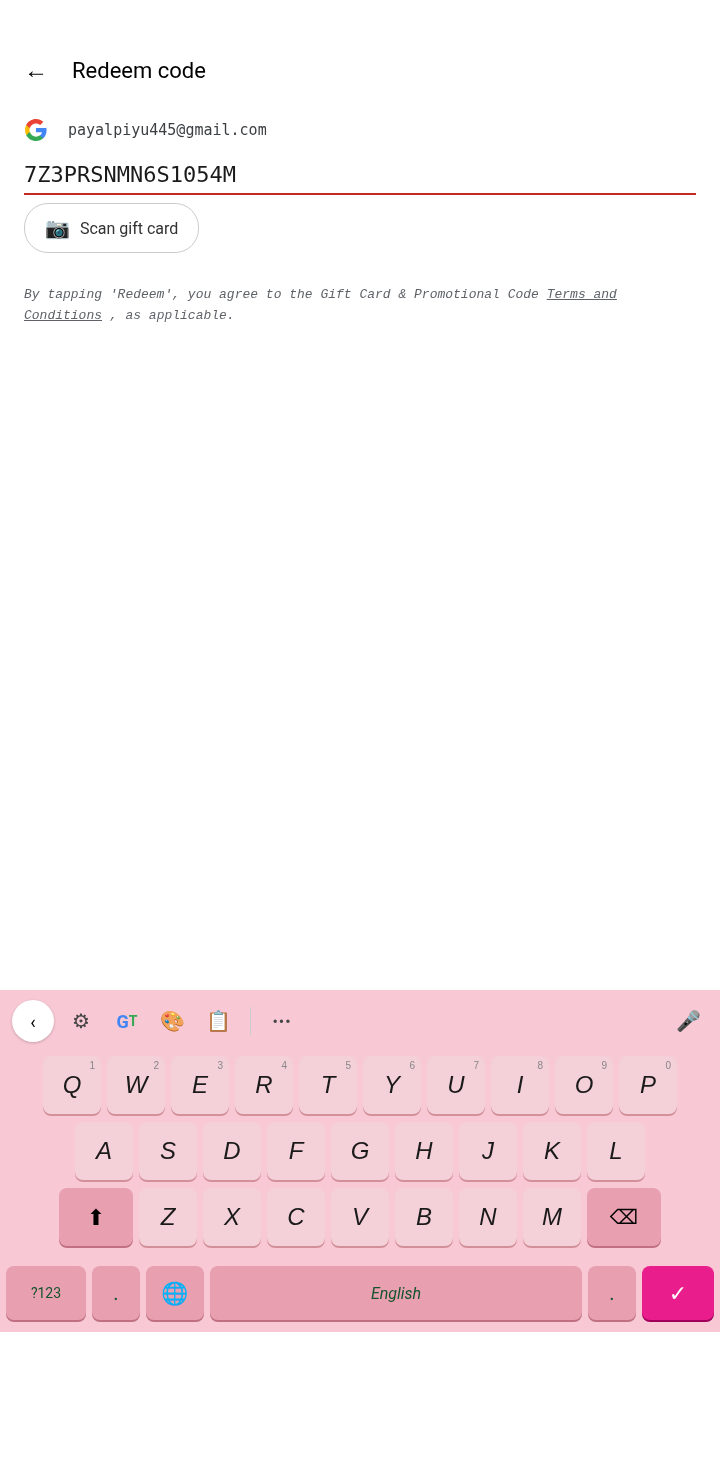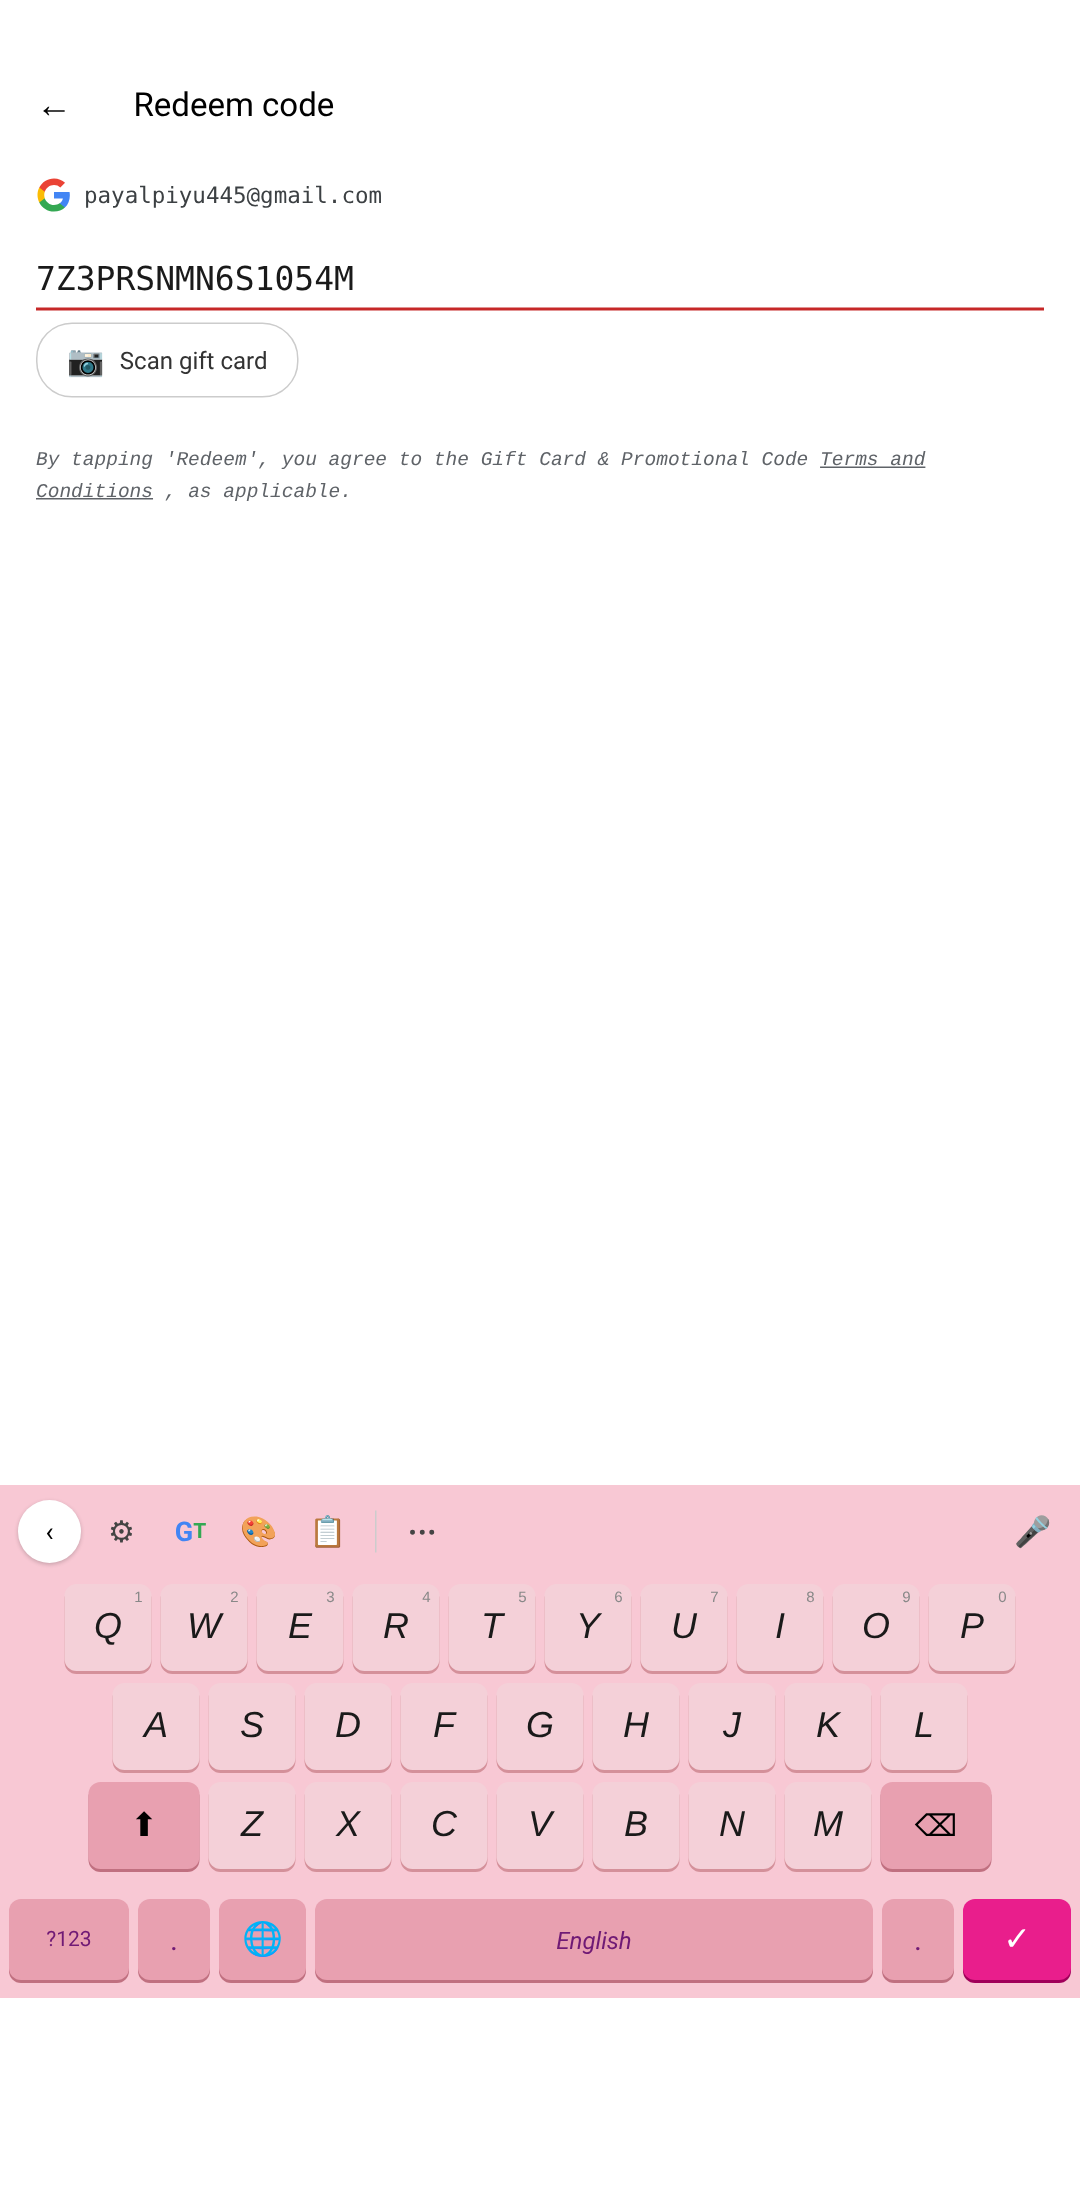--- a/index.html
+++ b/index.html
@@ -45,46 +45,44 @@
       cursor: pointer;
     }
     .back-arrow {
       font-size: 24px;
       color: #000;
     }
     .header-title {
       font-size: 22px;
       font-weight: 400;
       color: #000;
-      margin-left: 17px;
     }
 
     
     .account-row {
       display: flex;
       align-items: center;
       padding: 8px 24px 16px 24px;
-      gap: 8px;
+      gap: 20px;
     }
     .google-logo {
       width: 24px;
       height: 24px;
       flex-shrink: 0;
     }
     .account-email {
       font-size: 15px;
       color: #3c4043;
       font-family: monospace;
     }
 
     
     .code-input-area {
       padding: 0 24px;
       margin-bottom: 6px;
-      margin-top: 12px;
     }
     .code-input {
       width: 100%;
       border: none;
       border-bottom: 2px solid #c62828;
       outline: none;
       font-size: 22px;
       font-family: monospace;
       color: #1a1a1a;
       padding: 4px 0 6px 0;
@@ -278,21 +276,21 @@
     .bottom-key {
       background: #e8a0b0;
       border-radius: 8px;
       height: 54px;
       display: flex;
       align-items: center;
       justify-content: center;
       cursor: pointer;
       box-shadow: 0 2px 0 #c07080;
       font-size: 14px;
-      color: #701a75;
+      color: #14532d;
       font-style: normal;
     }
     .bottom-key-num {
       min-width: 80px;
     }
     .bottom-key-punct {
       min-width: 48px;
       font-size: 20px;
     }
     .bottom-key-globe {

